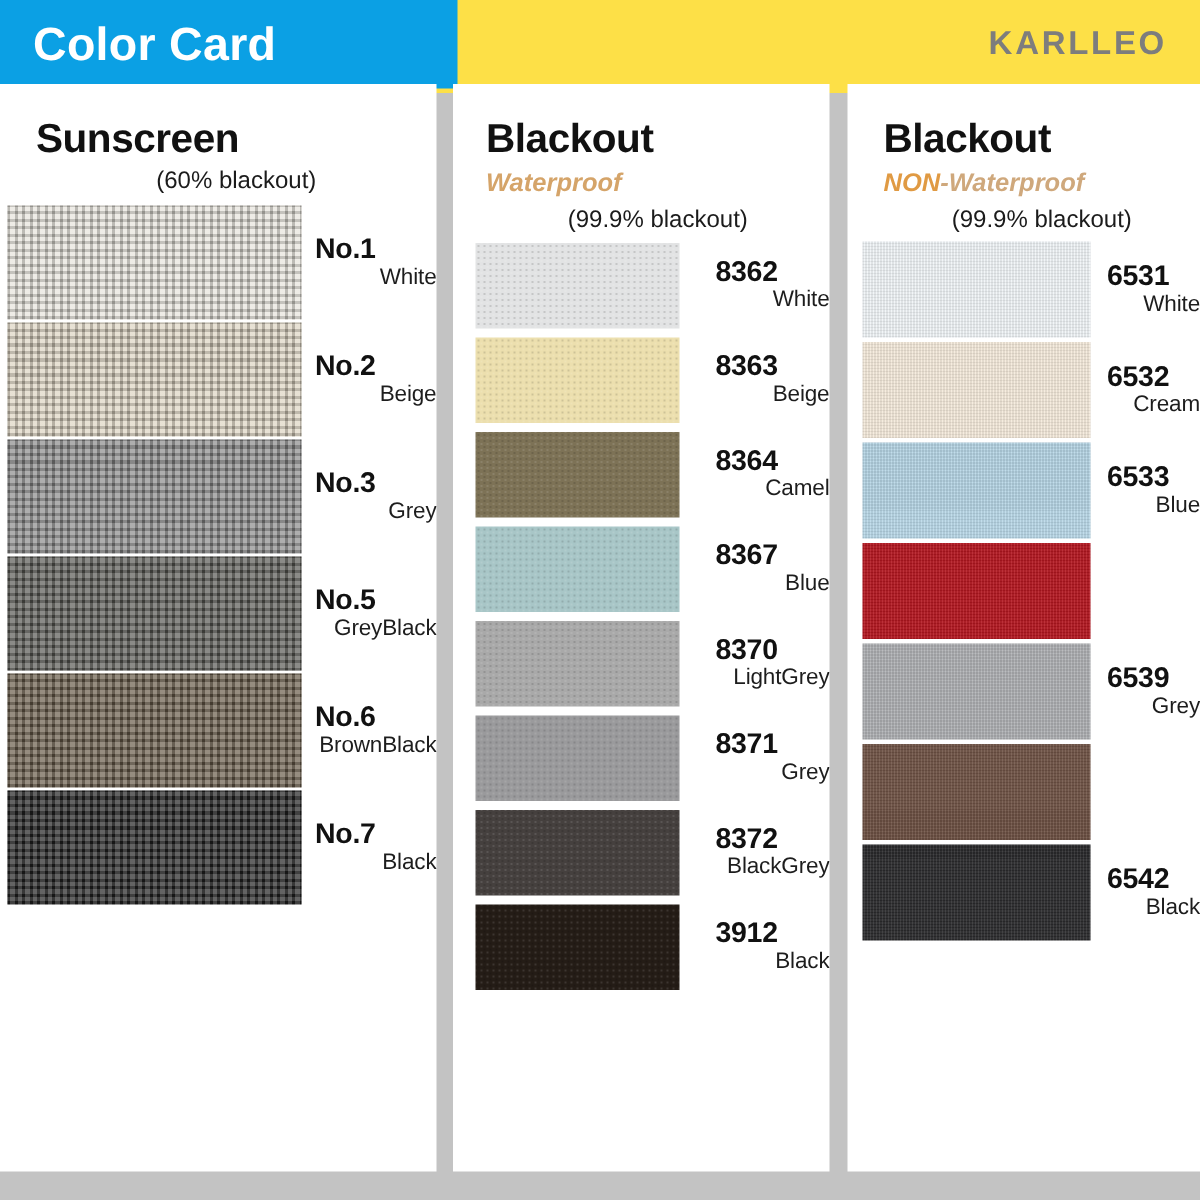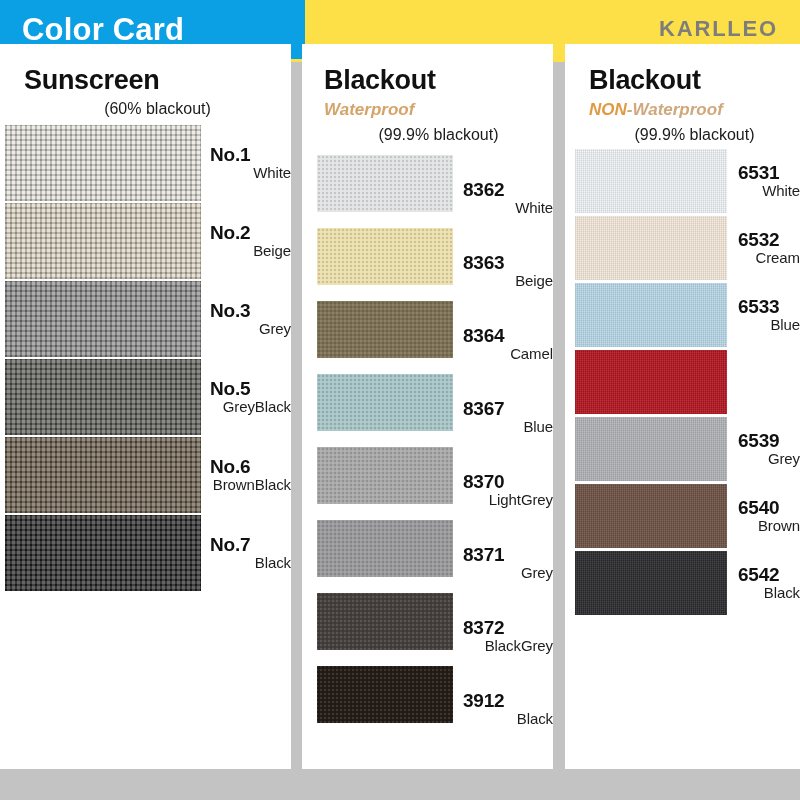--- a/index.html
+++ b/index.html
@@ -45,21 +45,21 @@
     font-size: 22px;
     font-weight: bold;
     letter-spacing: 1.8px;
     font-family: "Liberation Sans", sans-serif;
     text-align: center;
   }
 
   
   .panels {
     position: absolute;
-    left: 0; top: 44px;
+    left: 0; top: 56px;
     width: 712px; height: 738px;
   }
   .panel {
     position: absolute;
     top: 0;
     height: 725px;
     background: #ffffff;
     overflow: hidden;
   }
   .panel-1 { left: 0px;   width: 291px; }
@@ -126,21 +126,21 @@
   
   .panel-1 .rows { margin-top: 7px; padding-left: 5px; }
   .panel-1 .row { margin-bottom: 2px; }
   .panel-1 .swatch { width: 196px; height: 76px; }
   .panel-1 .labels { padding-left: 9px; }
 
   
   .panel-2 .rows { margin-top: 6px; padding-left: 15px; }
   .panel-2 .row { margin-bottom: 6px; }
   .panel-2 .swatch { width: 136px; height: 57px; }
-  .panel-2 .labels { padding-left: 10px; margin-top: 29px; }
+  .panel-2 .labels { padding-left: 24px; }
 
   
   .panel-3 .rows { margin-top: 5px; padding-left: 10px; }
   .panel-3 .row { margin-bottom: 3px; }
   .panel-3 .swatch { width: 152px; height: 64px; }
   .panel-3 .labels { padding-left: 11px; }
 
   
   .tex-open { 
     background-image:
@@ -347,24 +347,20 @@
       <div class="row">
         <div class="swatch tex-fine" style="background-color: rgb(178, 180, 183);"></div>
         <div class="labels">
           <div class="code">6539</div>
           <div class="cname">Grey</div>
         </div>
       </div>
 
       <div class="row">
         <div class="swatch tex-fine" style="background-color: rgb(111, 82, 69);"></div>
-        <div class="labels">
-          <div class="code">6540</div>
-          <div class="cname">Brown</div>
-        </div>
       </div>
 
       <div class="row">
         <div class="swatch tex-fine" style="background-color: rgb(43, 43, 45);"></div>
         <div class="labels">
           <div class="code">6542</div>
           <div class="cname">Black</div>
         </div>
       </div>
 

